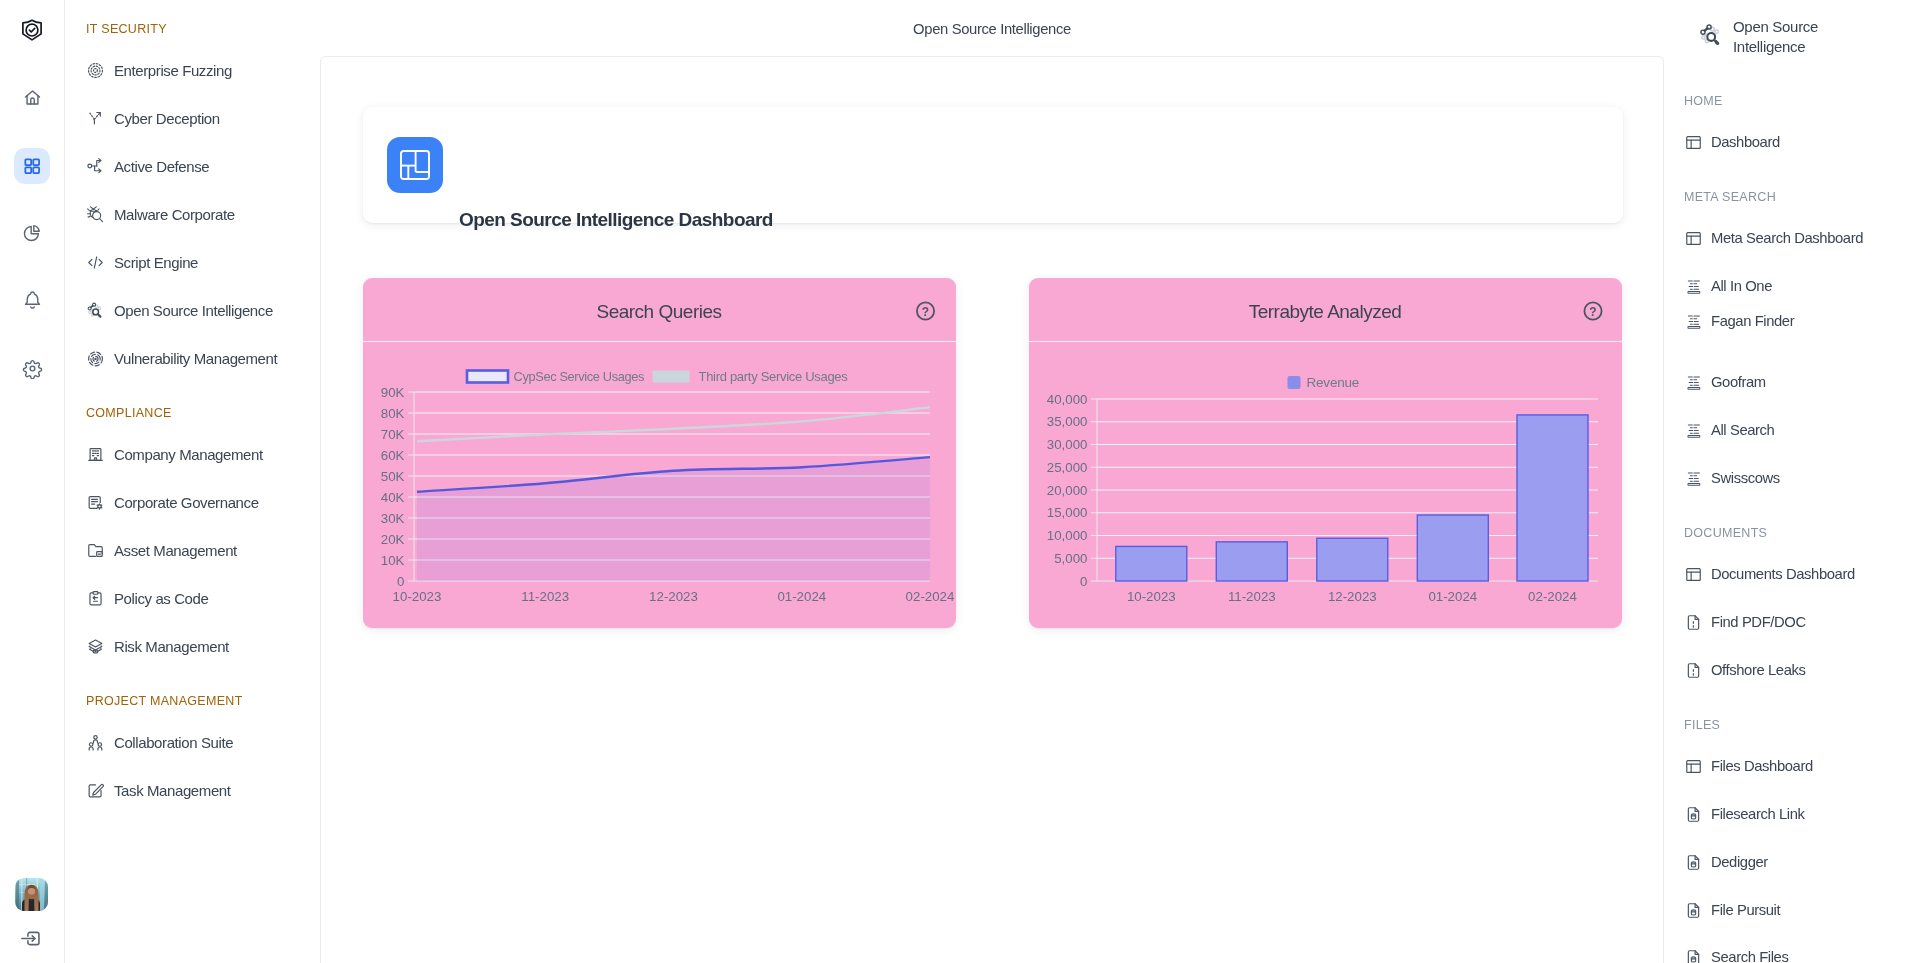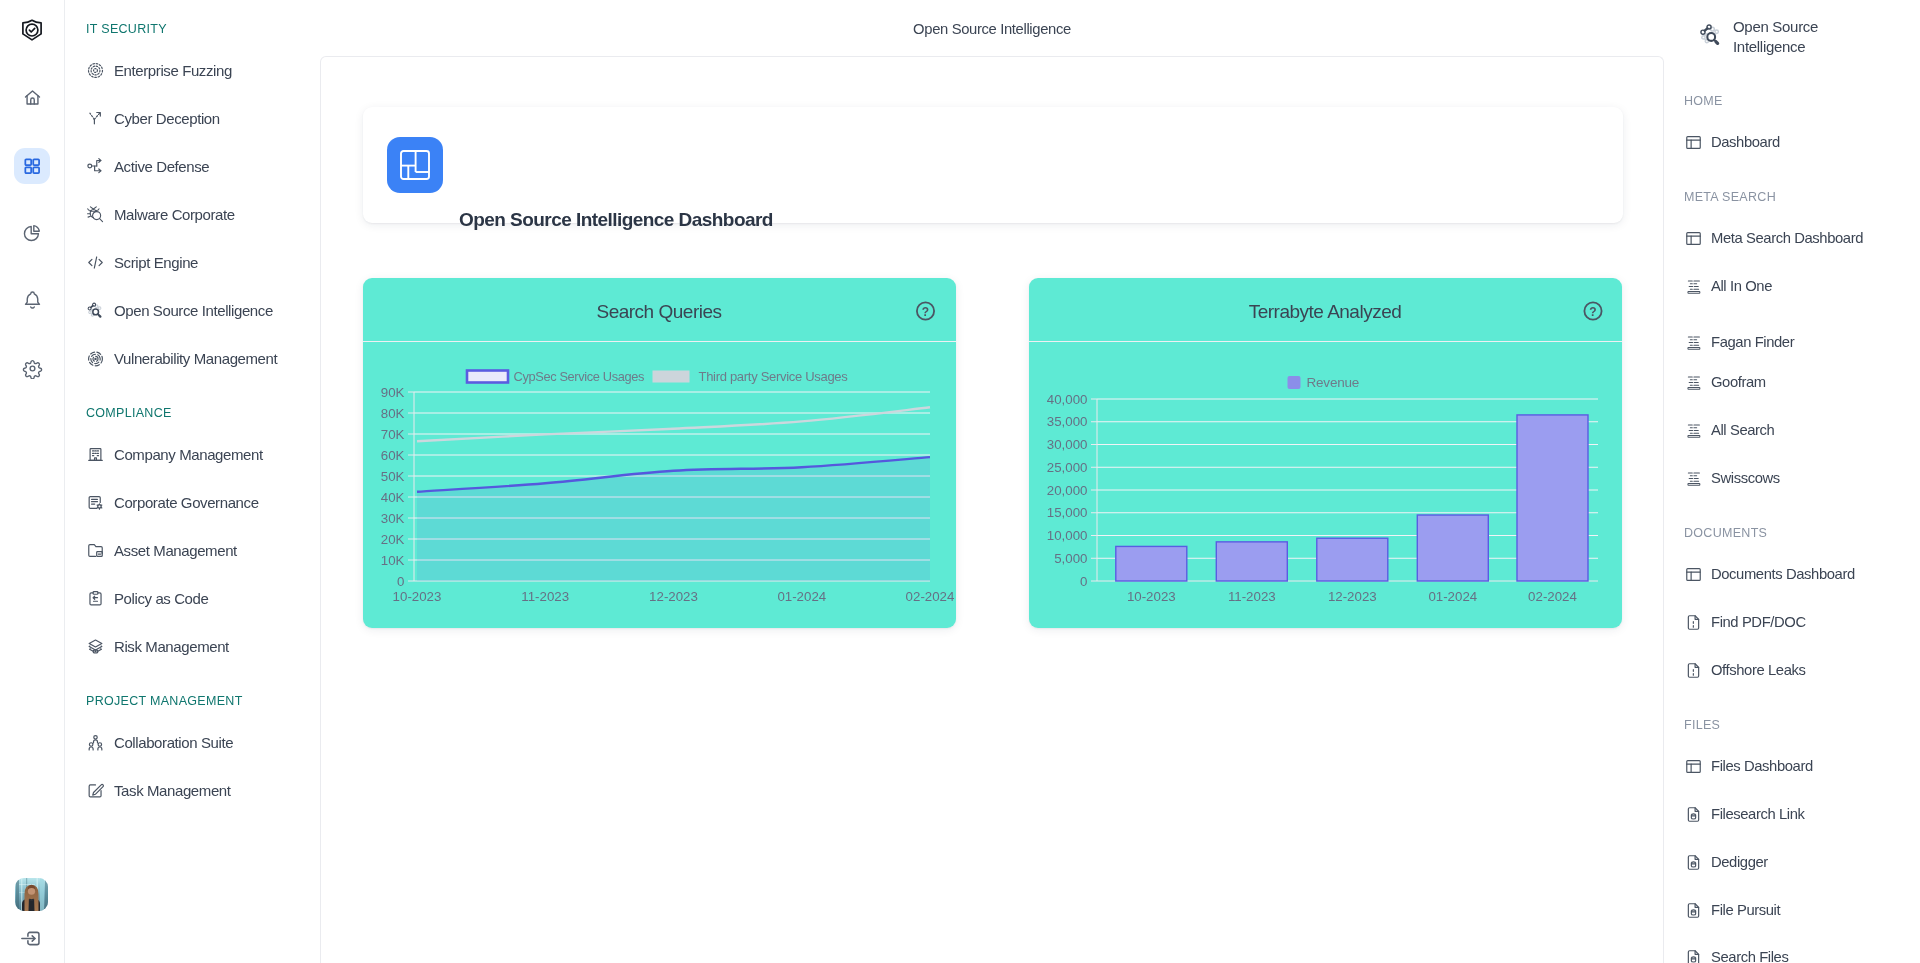--- a/index.html
+++ b/index.html
@@ -10,42 +10,42 @@
 #rail { position:absolute; left:0; top:0; width:65px; height:963px;
   border-right:1px solid #ebedf0; background:#fff; }
 .railic { position:absolute; left:22px; width:21px; height:21px; color:#5b6472; }
 #gridsel { position:absolute; left:14px; top:148px; width:36px; height:36px;
   background:#dbeafe; border-radius:11px; }
 #gridsel svg { position:absolute; left:8px; top:8px; width:20px; height:20px; color:#2968e0; }
 #avatar { position:absolute; left:15px; top:878px; width:33px; height:33px; border-radius:9px; overflow:hidden; }
 
 
 #menu { position:absolute; left:65px; top:0; width:255px; height:963px; background:#fff; }
-.seclab { position:absolute; left:21px; font-size:12.5px; letter-spacing:.3px; color:#0f766e; }
+.seclab { position:absolute; left:21px; font-size:12.5px; letter-spacing:.3px; color:#a16207; }
 .mi { position:absolute; left:21px; height:20px; display:flex; align-items:center; white-space:nowrap; }
 .mi svg { width:19px; height:19px; color:#4b5563; flex:none; }
 .mi span { margin-left:9px; font-size:15px; letter-spacing:-.4px; color:#3b4453; }
 
 
 #ptitle { position:absolute; left:320px; top:21px; width:1344px; text-align:center;
   font-size:14.8px; letter-spacing:-.35px; color:#3b4453; }
 #panel { position:absolute; left:320px; top:56px; width:1344px; height:907px;
   background:#fff; border:1px solid #eaebef; border-bottom:none; border-radius:6px 6px 0 0; }
 
 #banner { position:absolute; left:42px; top:50px; width:1260px; height:116px;
   background:#fff; border-radius:9px; box-shadow:0 1px 2px rgba(30,40,60,.06), 0 2px 10px rgba(30,40,60,.08); }
 #bicon { position:absolute; left:24px; top:30px; width:56px; height:56px; border-radius:13px; background:#3b82f6; }
 #btext1 { position:absolute; left:96px; top:31px; font-size:14.8px; letter-spacing:-.3px; color:#525e6e; }
 #btext2 { position:absolute; left:96px; top:57px; font-size:19px; letter-spacing:-.55px; font-weight:bold; color:#2b3545;margin-top:45px; }
 #bver { position:absolute; right:25px; top:25px; text-align:right; }
 #bver .v1 { font-size:14.5px; color:#525e6e; }
 #bver .v2 { font-size:18px; font-weight:bold; color:#2b3545; margin-top:5px; }
 #bver .v3 { font-size:14.5px; color:#525e6e; margin-top:4px; }
 
-.card { position:absolute; top:221px; width:593px; height:350px; background:#5eead4; border-radius:9px;
+.card { position:absolute; top:221px; width:593px; height:350px; background:#f9a8d4; border-radius:9px;
   box-shadow:0 1px 2px rgba(30,40,60,.06), 0 2px 10px rgba(30,40,60,.08); }
 #card1 { left:42px; }
 #card2 { left:708px; }
 
 
 #rbar { position:absolute; left:1664px; top:0; width:256px; height:963px; background:#fff; }
 #rhead { position:absolute; left:34px; top:14px; }
 #rhead svg { position:absolute; left:0; top:8px; width:26px; height:26px; color:#4b5563; }
 #rhead div { position:absolute; left:35px; top:3px; width:130px; font-size:15px; letter-spacing:-.3px; line-height:20px; color:#3b4453; }
 .rlab { position:absolute; left:20px; font-size:12.5px; letter-spacing:.3px; color:#8a93a2; }
@@ -431,21 +431,21 @@
   <div class="ri" style="top:276px">
       <svg viewBox="0 0 24 24" fill="none" stroke="currentColor" stroke-width="1.3" stroke-linecap="round" stroke-linejoin="round">
         <path d="M5.5 5 h5 M12.5 5 h7"></path>
         <path d="M8 8.5 h2.5 M12.5 8.5 h3.5"></path>
         <path d="M6.5 12 h4.5 M13 12 h5"></path>
         <path d="M8 15.5 h2.5 M12.5 15.5 h6"></path>
         <rect x="5" y="18.2" width="15" height="2.4" rx="0.6"></rect>
       </svg>
       <span>All In One</span>
     </div>
-  <div class="ri" style="top:332px">
+  <div class="ri" style="top:311px">
       <svg viewBox="0 0 24 24" fill="none" stroke="currentColor" stroke-width="1.3" stroke-linecap="round" stroke-linejoin="round">
         <path d="M5.5 5 h5 M12.5 5 h7"></path>
         <path d="M8 8.5 h2.5 M12.5 8.5 h3.5"></path>
         <path d="M6.5 12 h4.5 M13 12 h5"></path>
         <path d="M8 15.5 h2.5 M12.5 15.5 h6"></path>
         <rect x="5" y="18.2" width="15" height="2.4" rx="0.6"></rect>
       </svg>
       <span>Fagan Finder</span>
     </div>
   <div class="ri" style="top:372px">

